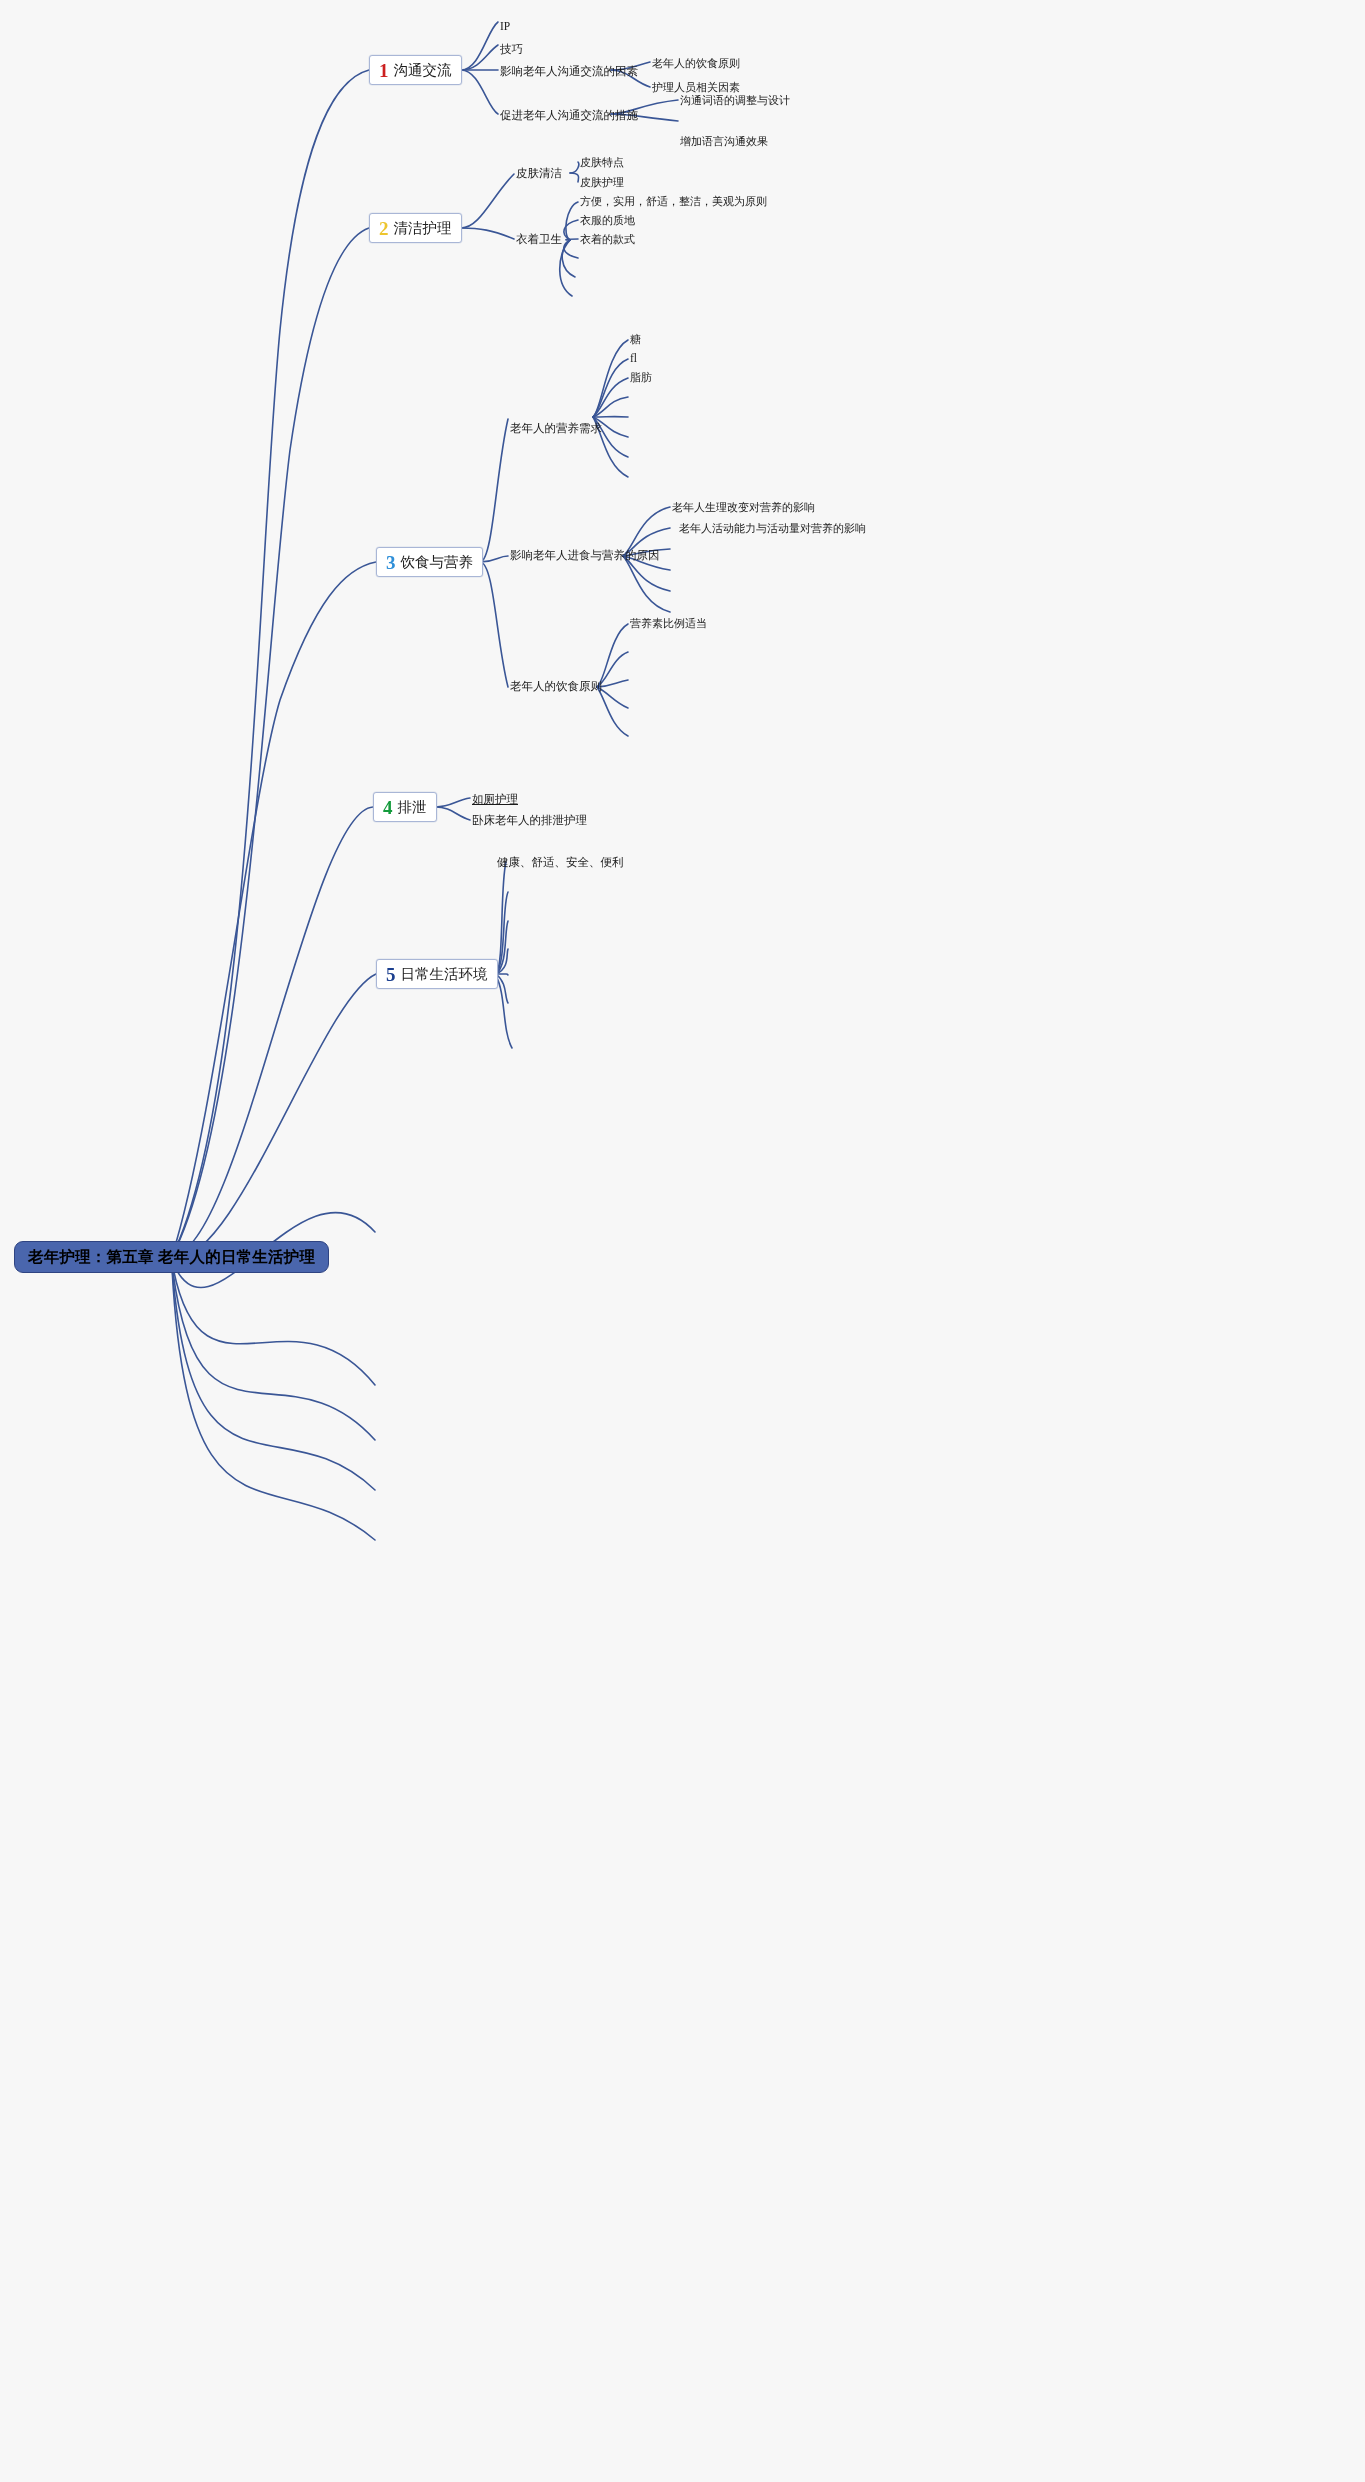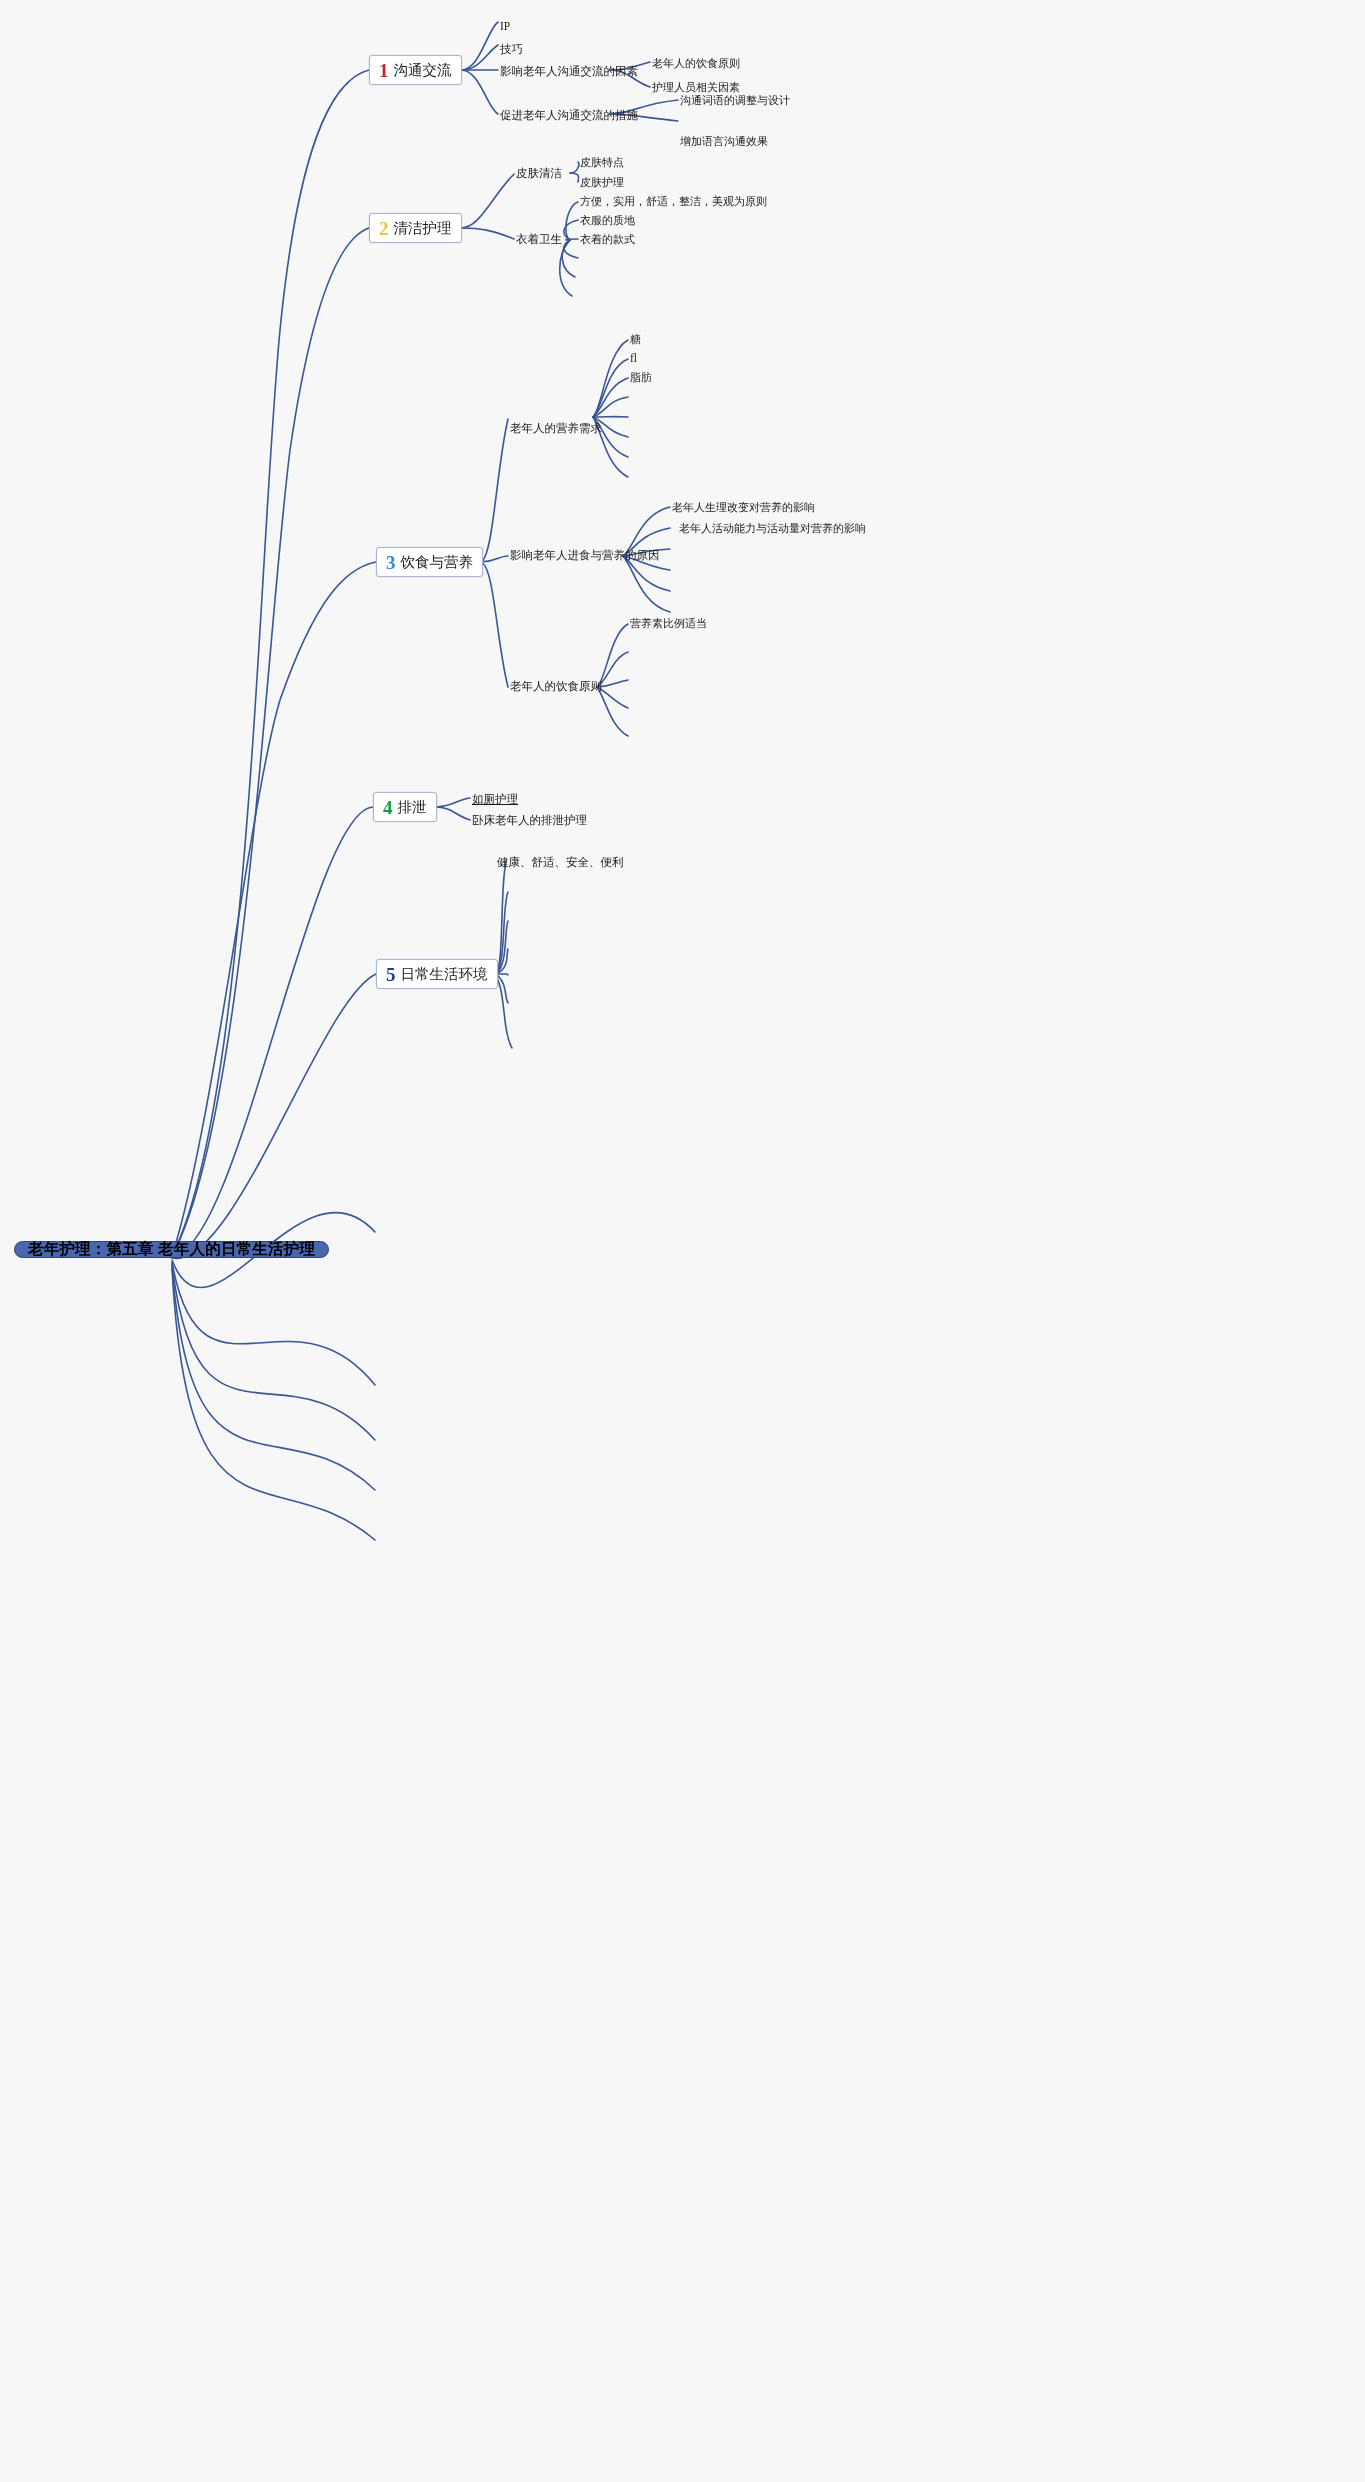--- a/index.html
+++ b/index.html
@@ -32,21 +32,21 @@
     fill: none;
     stroke: #3a5696;
     stroke-width: 1.6;
     stroke-linecap: round;
   }
   
   .root-node {
     position: absolute;
     left: 14px;
     top: 1241px;
-    height: 17px;
+    height: 32px;
     box-sizing: border-box;
     background: #4a66ad;
     border: 1.5px solid #2f4482;
     border-radius: 9px;
     display: flex;
     align-items: center;
     padding: 0 13px;
     color: #000;
     font-size: 15.5px;
     font-weight: bold;

